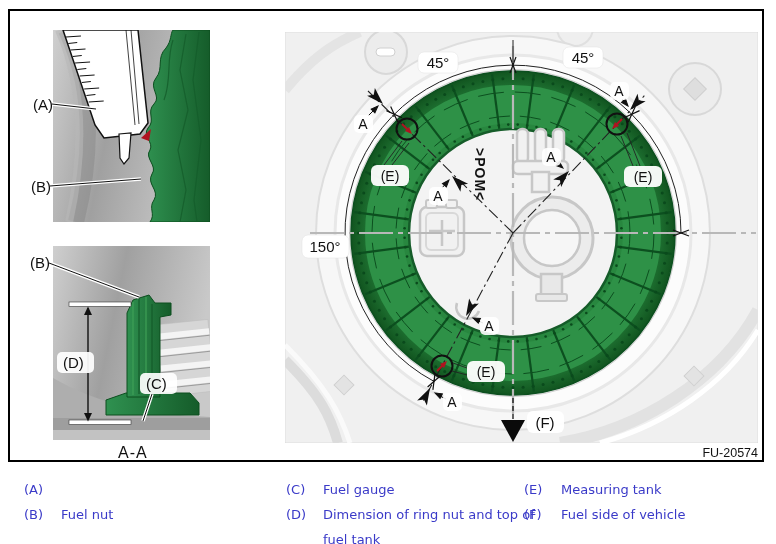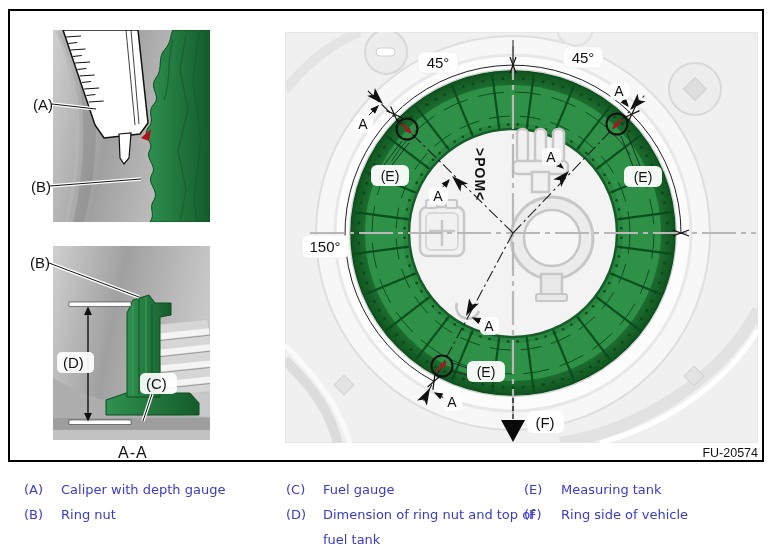--- a/index.html
+++ b/index.html
@@ -489,41 +489,40 @@
         </g>
         <text x="758" y="457" font-size="12.5" text-anchor="end">FU-20574</text>
       </g>
     </svg>
   </div>
 
   <div class="legend">
     <div class="lcol" style="left:24px">
       <div class="litem">
         <span class="lkey">(A)</span>
-        <span class="llabel">Caliper with depth gauge</span>
       </div>
       <div class="litem">
         <span class="lkey">(B)</span>
-        <span class="llabel">Ring nut</span>
+        <span class="llabel">Fuel nut</span>
       </div>
     </div>
     <div class="lcol" style="left:286px">
       <div class="litem">
         <span class="lkey">(C)</span>
         <span class="llabel">Fuel gauge</span>
       </div>
       <div class="litem">
         <span class="lkey">(D)</span>
         <span class="llabel wrap">Dimension of ring nut and top of fuel tank</span>
       </div>
     </div>
     <div class="lcol" style="left:524px">
       <div class="litem">
         <span class="lkey">(E)</span>
         <span class="llabel">Measuring tank</span>
       </div>
       <div class="litem">
         <span class="lkey">(F)</span>
-        <span class="llabel">Ring side of vehicle</span>
+        <span class="llabel">Fuel side of vehicle</span>
       </div>
     </div>
   </div>
 </div>
 
 </body></html>

